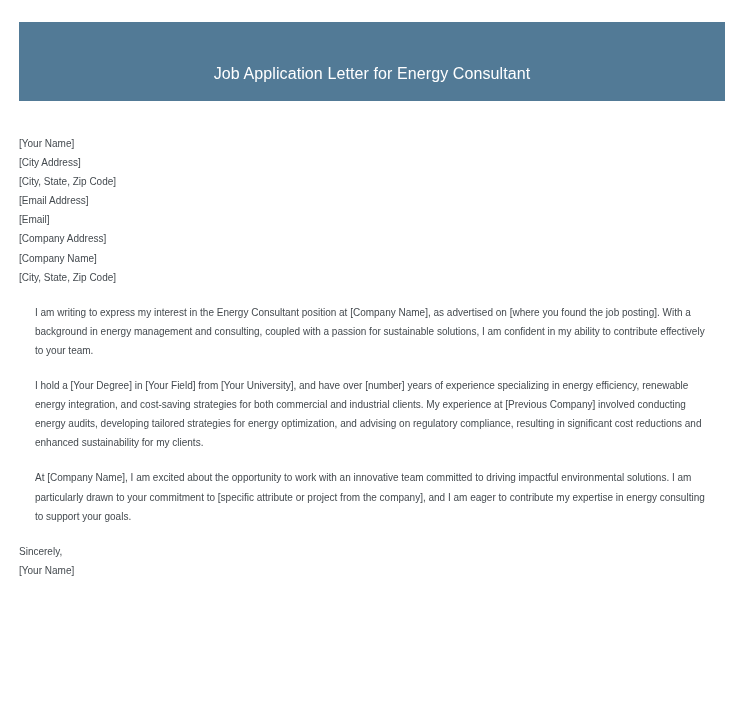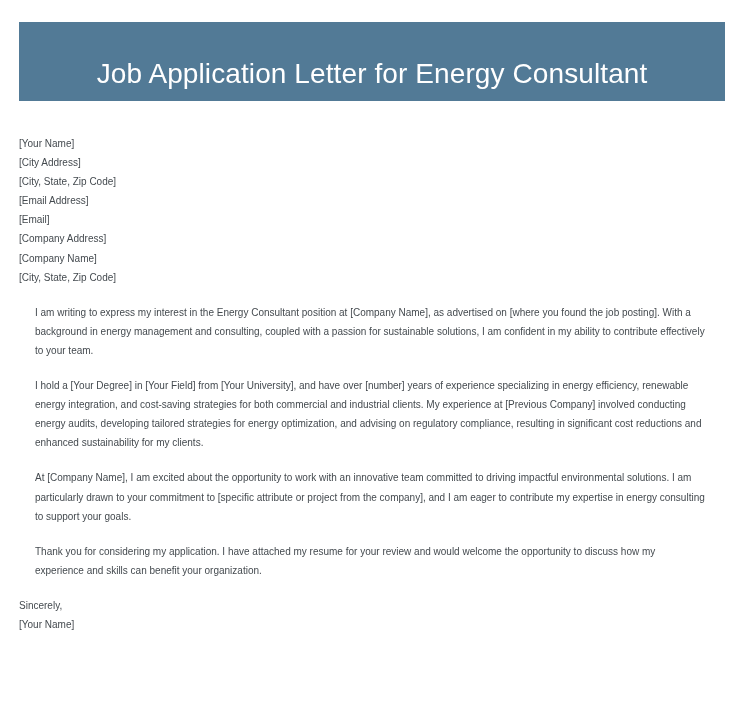--- a/index.html
+++ b/index.html
@@ -26,21 +26,21 @@
     width: 706px;
     height: 79px;
     background: #527a96;
     display: flex;
     align-items: center;
     justify-content: center;
     box-sizing: border-box;
   }
   .title-banner-text {
     color: #ffffff;
-    font-size: 28px;
+    font-size: 16px;
     font-weight: 400;
     line-height: 1.2;
     letter-spacing: 0.1px;
     text-align: center;
     white-space: nowrap;
     margin-top: 25px;
   }
   .letter-body {
     position: absolute;
     left: 19px;
@@ -83,20 +83,19 @@
     <div>
       <span class="letter-line">[Company Address]</span>
       <span class="letter-line">[Company Name]</span>
       <span class="letter-line">[City, State, Zip Code]</span>
     </div>
 
 
     <p class="letter-para">I am writing to express my interest in the Energy Consultant position at [Company Name], as advertised on [where you found the job posting]. With a background in energy management and consulting, coupled with a passion for sustainable solutions, I am confident in my ability to contribute effectively to your team.</p>
     <p class="letter-para">I hold a [Your Degree] in [Your Field] from [Your University], and have over [number] years of experience specializing in energy efficiency, renewable energy integration, and cost-saving strategies for both commercial and industrial clients. My experience at [Previous Company] involved conducting energy audits, developing tailored strategies for energy optimization, and advising on regulatory compliance, resulting in significant cost reductions and enhanced sustainability for my clients.</p>
     <p class="letter-para">At [Company Name], I am excited about the opportunity to work with an innovative team committed to driving impactful environmental solutions. I am particularly drawn to your commitment to [specific attribute or project from the company], and I am eager to contribute my expertise in energy consulting to support your goals.</p>
-    <p class="letter-para">Thank you for considering my application. I have attached my resume for your review and would welcome the opportunity to discuss how my experience and skills can benefit your organization.</p>
 
     <span class="letter-line">Sincerely,</span>
     <span class="letter-line">[Your Name]</span>
 
   </div>
 
 </div>
 
 </body></html>

